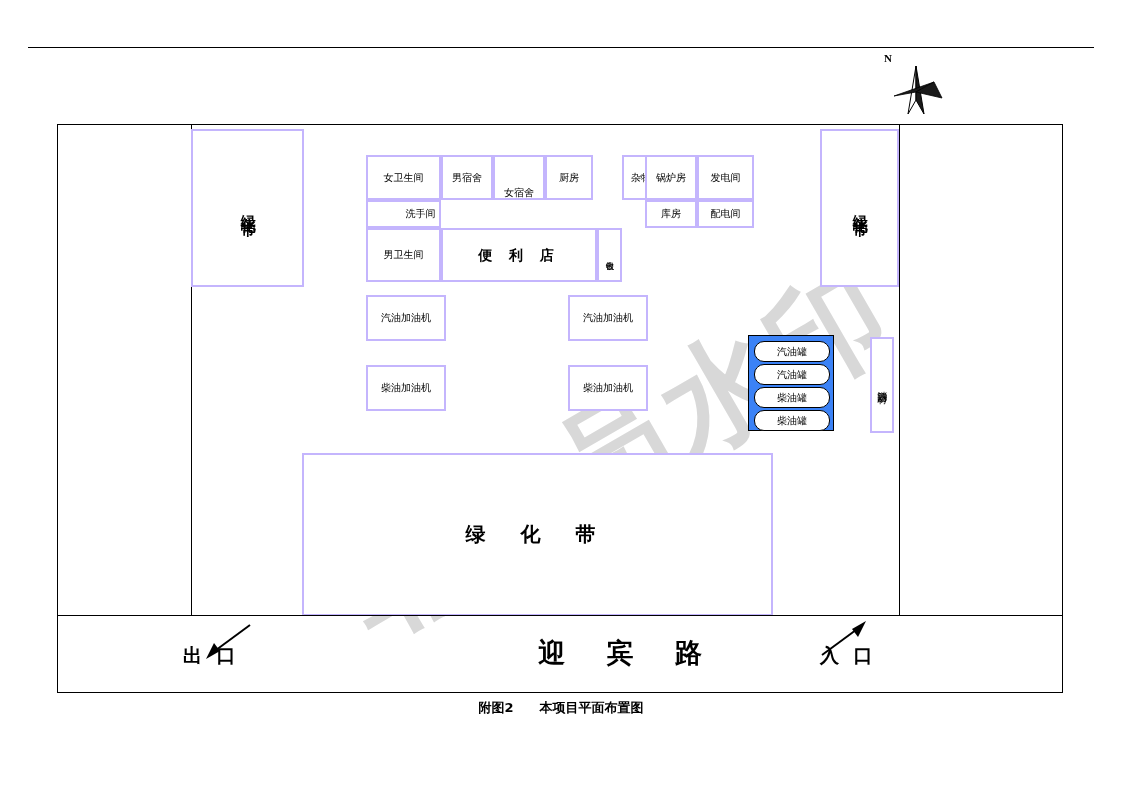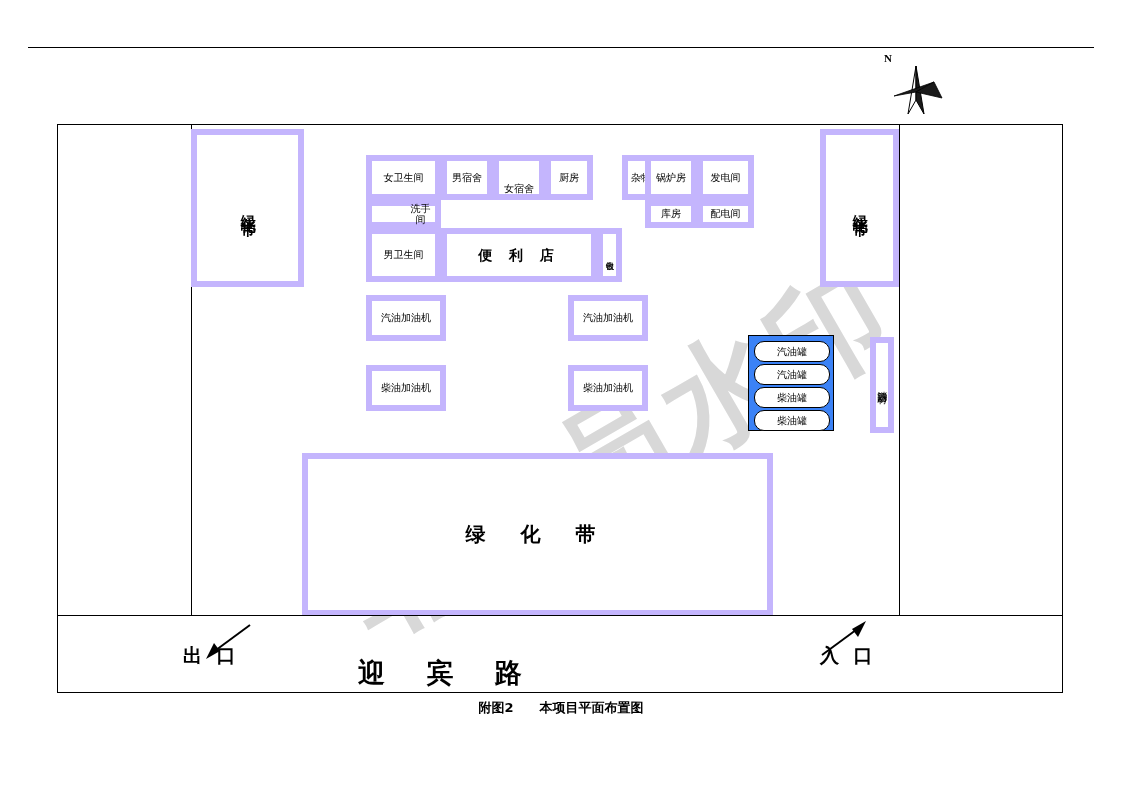--- a/index.html
+++ b/index.html
@@ -57,21 +57,21 @@
   .plan {
     position: absolute;
     left: 57px; top: 124px;
     width: 1006px;
     height: 569px;
     border: 1px solid #000;
     box-sizing: border-box;
   }
   .box {
     position: absolute;
-    border: 6px solid #c4b5fd;
+    border: 2px solid #c4b5fd;
     box-sizing: border-box;
     display: flex;
     align-items: center;
     justify-content: center;
     text-align: center;
     background: #fff;
     font-size: 10px;
     line-height: 1.15;
   }
   .vert {
@@ -132,26 +132,25 @@
   .road-line {
     position: absolute;
     left: 0; top: 490px;
     width: 1004px;
     border-top: 1px solid #000;
   }
   .road-label {
     position: absolute;
     left: 300px; top: 510px;
     width: 360px;
-    text-align: left;
+    text-align: right;
     font-size: 27px;
     font-weight: bold;
     letter-spacing: 16px;
     font-family: "DejaVu Sans", "Liberation Sans", sans-serif;
-    margin-top: 20px;
   }
   .exit-label {
     position: absolute;
     left: 125px; top: 518px;
     font-size: 19px;
     font-weight: bold;
     letter-spacing: 4px;
   }
   .entry-label {
     position: absolute;

